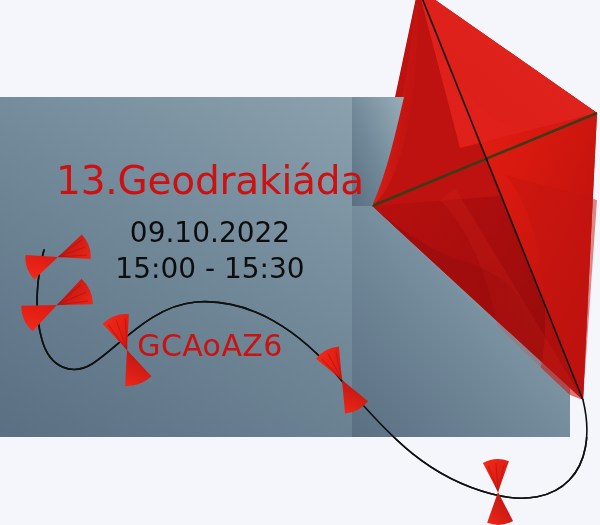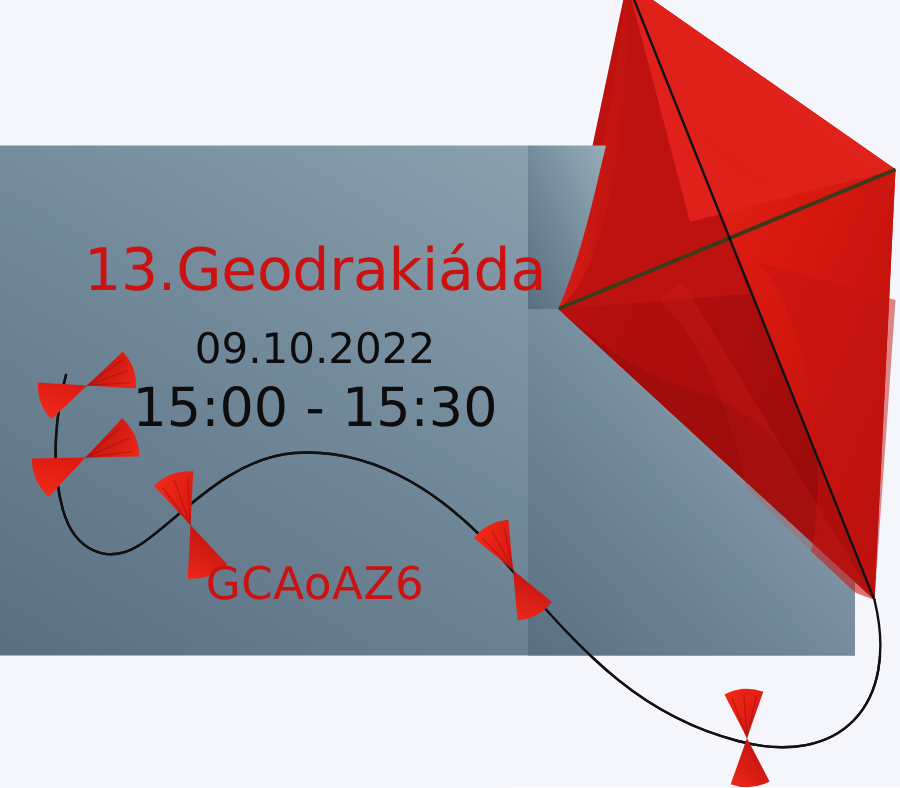--- a/index.html
+++ b/index.html
@@ -49,29 +49,28 @@
     color: #cc1111;
     letter-spacing: -0.2px;
   }
   #event-date {
     top: 216px;
     font-size: 28px;
     color: #0d0d0d;
   }
   #event-time {
     top: 252px;
-    font-size: 36px;
+    font-size: 28px;
     color: #0d0d0d;
   }
   #event-code {
     top: 328px;
     font-size: 30px;
     color: #cc1111;
     letter-spacing: 0.4px;
-    margin-top: 44px;
   }
 </style>
 </head>
 <body>
 
 <div id="poster">
 
   <div id="poster-bg"></div>
 
   <svg id="poster-svg" viewBox="0 0 600 525">

